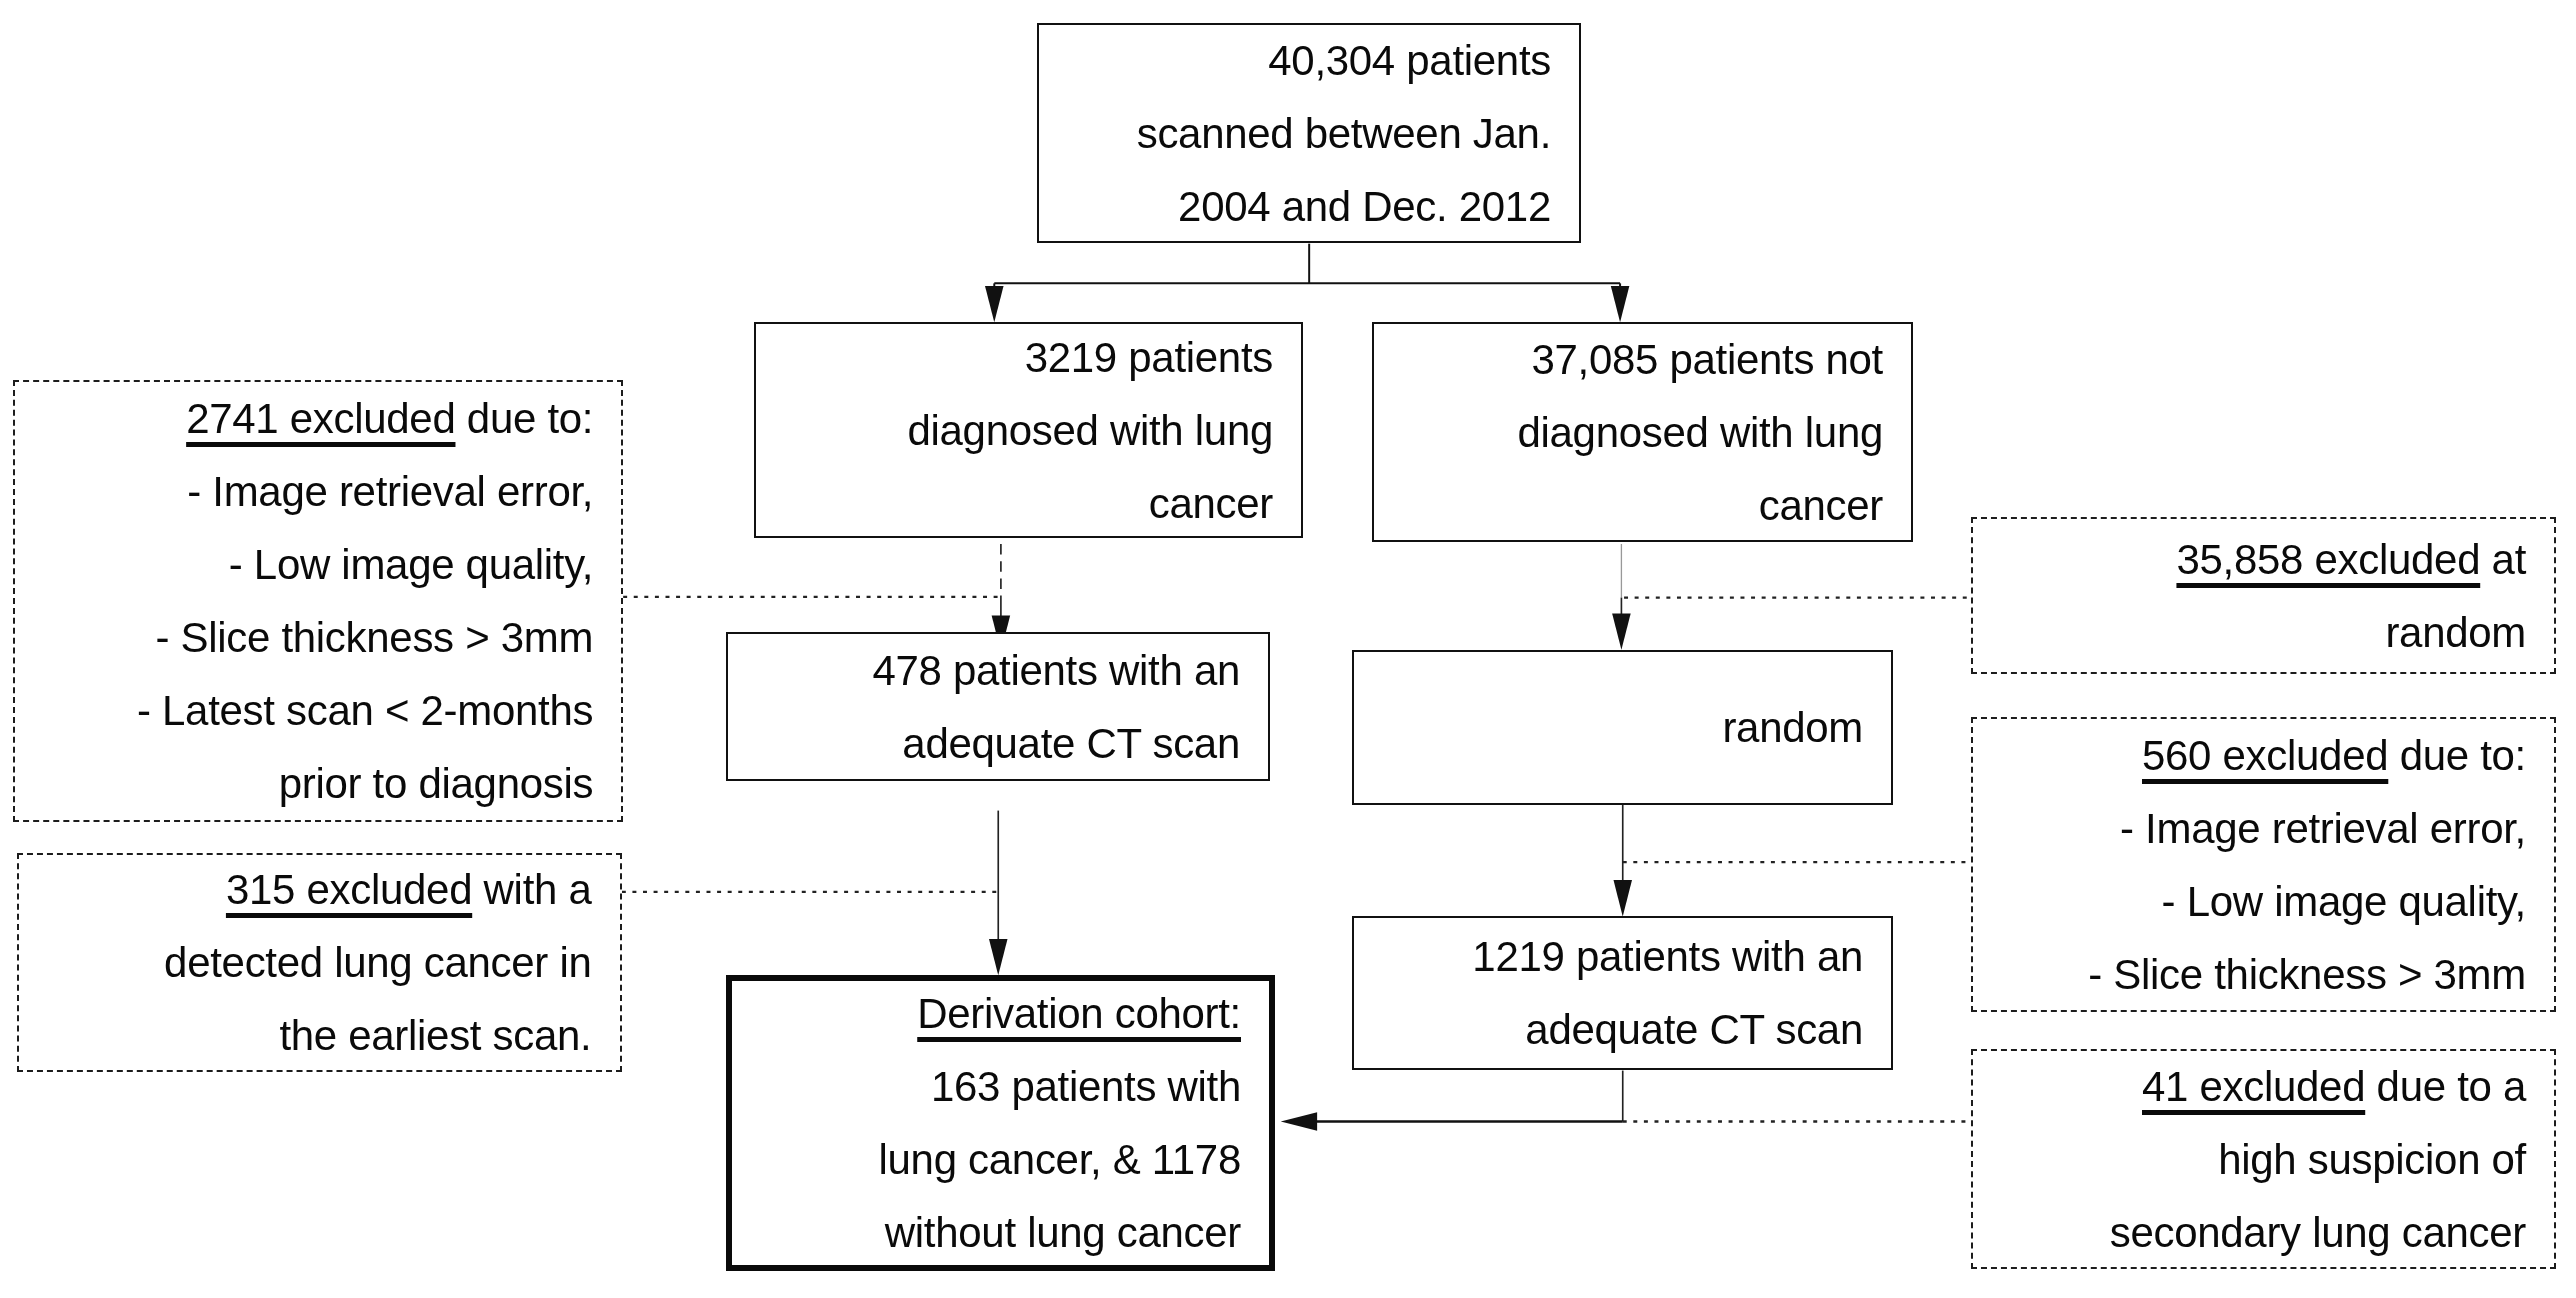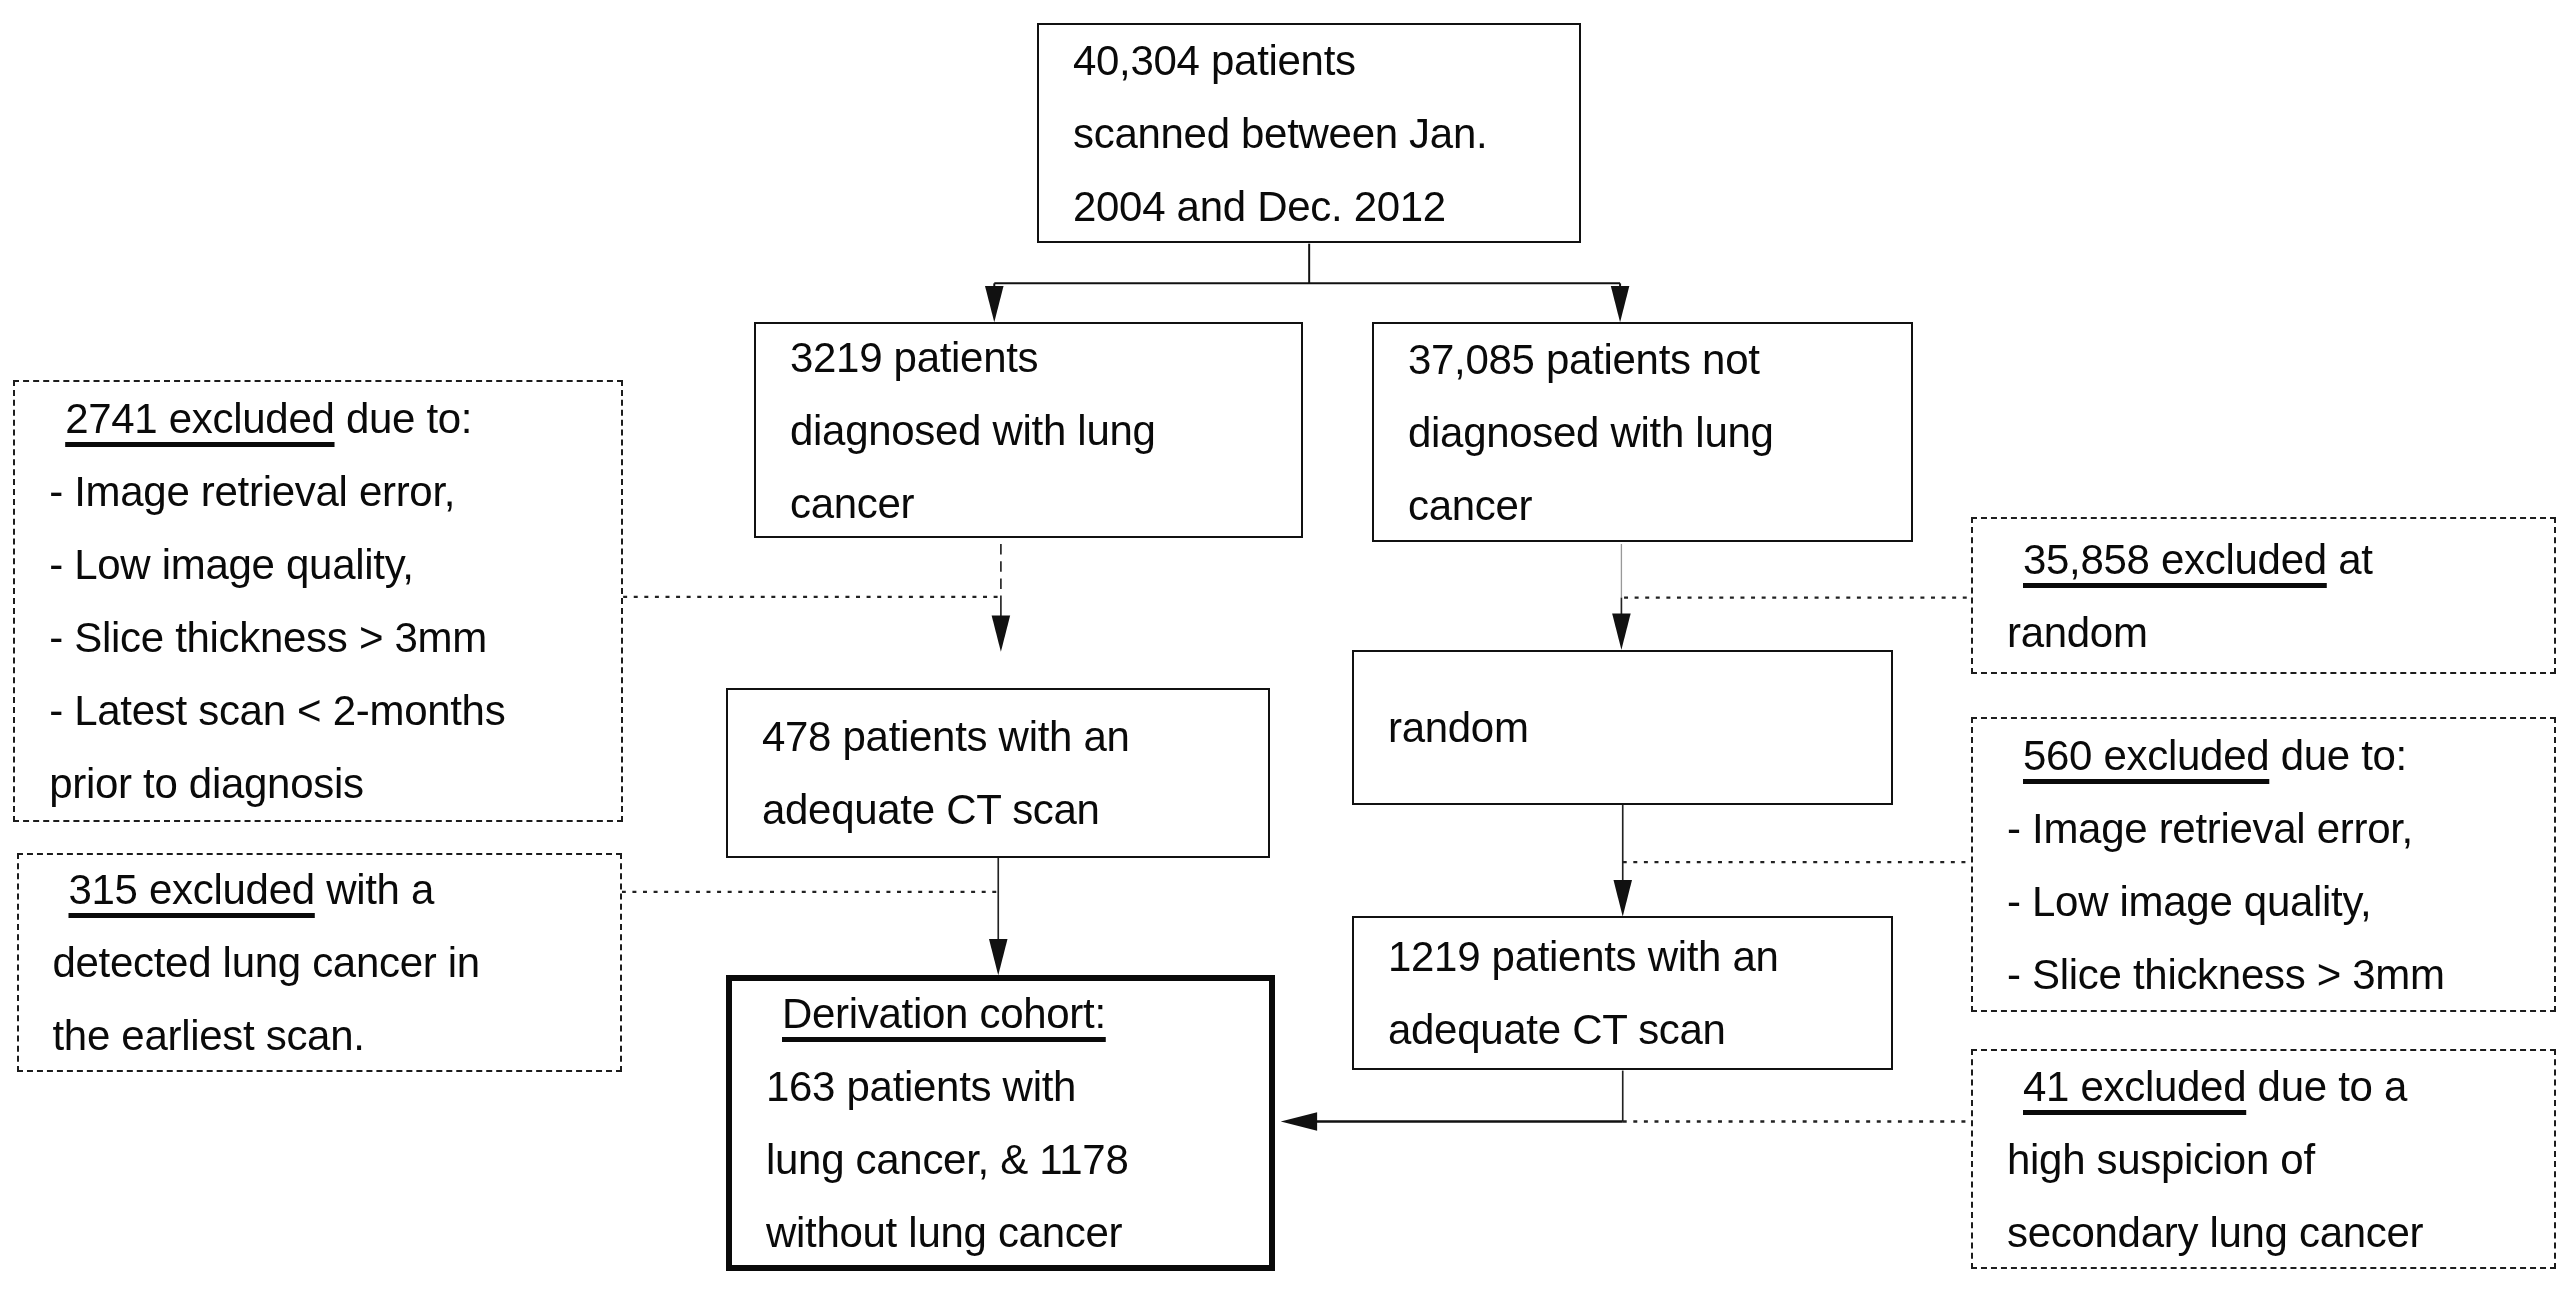--- a/index.html
+++ b/index.html
@@ -19,25 +19,26 @@
     background: #ffffff;
   }
   .box {
     position: absolute;
     box-sizing: border-box;
     border: 2.6px solid #111111;
     background: #ffffff;
     display: flex;
     flex-direction: column;
     justify-content: center;
-    padding: 0 8px 0 34px;
+    padding: 0 28px 0 34px;
     font-size: 42px;
     letter-spacing: -0.3px;
     line-height: 73px;
     white-space: nowrap;
+    align-items: flex-end;
   }
   .box.dashed { border: 2.6px dashed #1c1c1c; }
   .box.thick  { border: 6.6px solid #0a0a0a; }
   .ln { height: 73px; }
   .u {
     text-decoration: underline;
     text-decoration-thickness: 4.6px;
     text-underline-offset: 9.3px;
     text-decoration-color: #0a0a0a;
     margin-left: 16px;
@@ -107,21 +108,21 @@
     <div class="ln">diagnosed with lung</div>
     <div class="ln">cancer</div>
   </div>
 
   <div class="box" style="left:1372px;top:322px;width:541px;height:220px">
     <div class="ln">37,085 patients not</div>
     <div class="ln">diagnosed with lung</div>
     <div class="ln">cancer</div>
   </div>
 
-  <div class="box" style="left:726px;top:688px;width:544px;height:170px">
+  <div class="box" style="left:726px;top:632px;width:544px;height:149px">
     <div class="ln">478 patients with an</div>
     <div class="ln">adequate CT scan</div>
   </div>
 
   <div class="box" style="left:1352px;top:650px;width:541px;height:155px">
     <div class="ln">random</div>
   </div>
 
   <div class="box" style="left:1352px;top:916px;width:541px;height:154px">
     <div class="ln">1219 patients with an</div>

